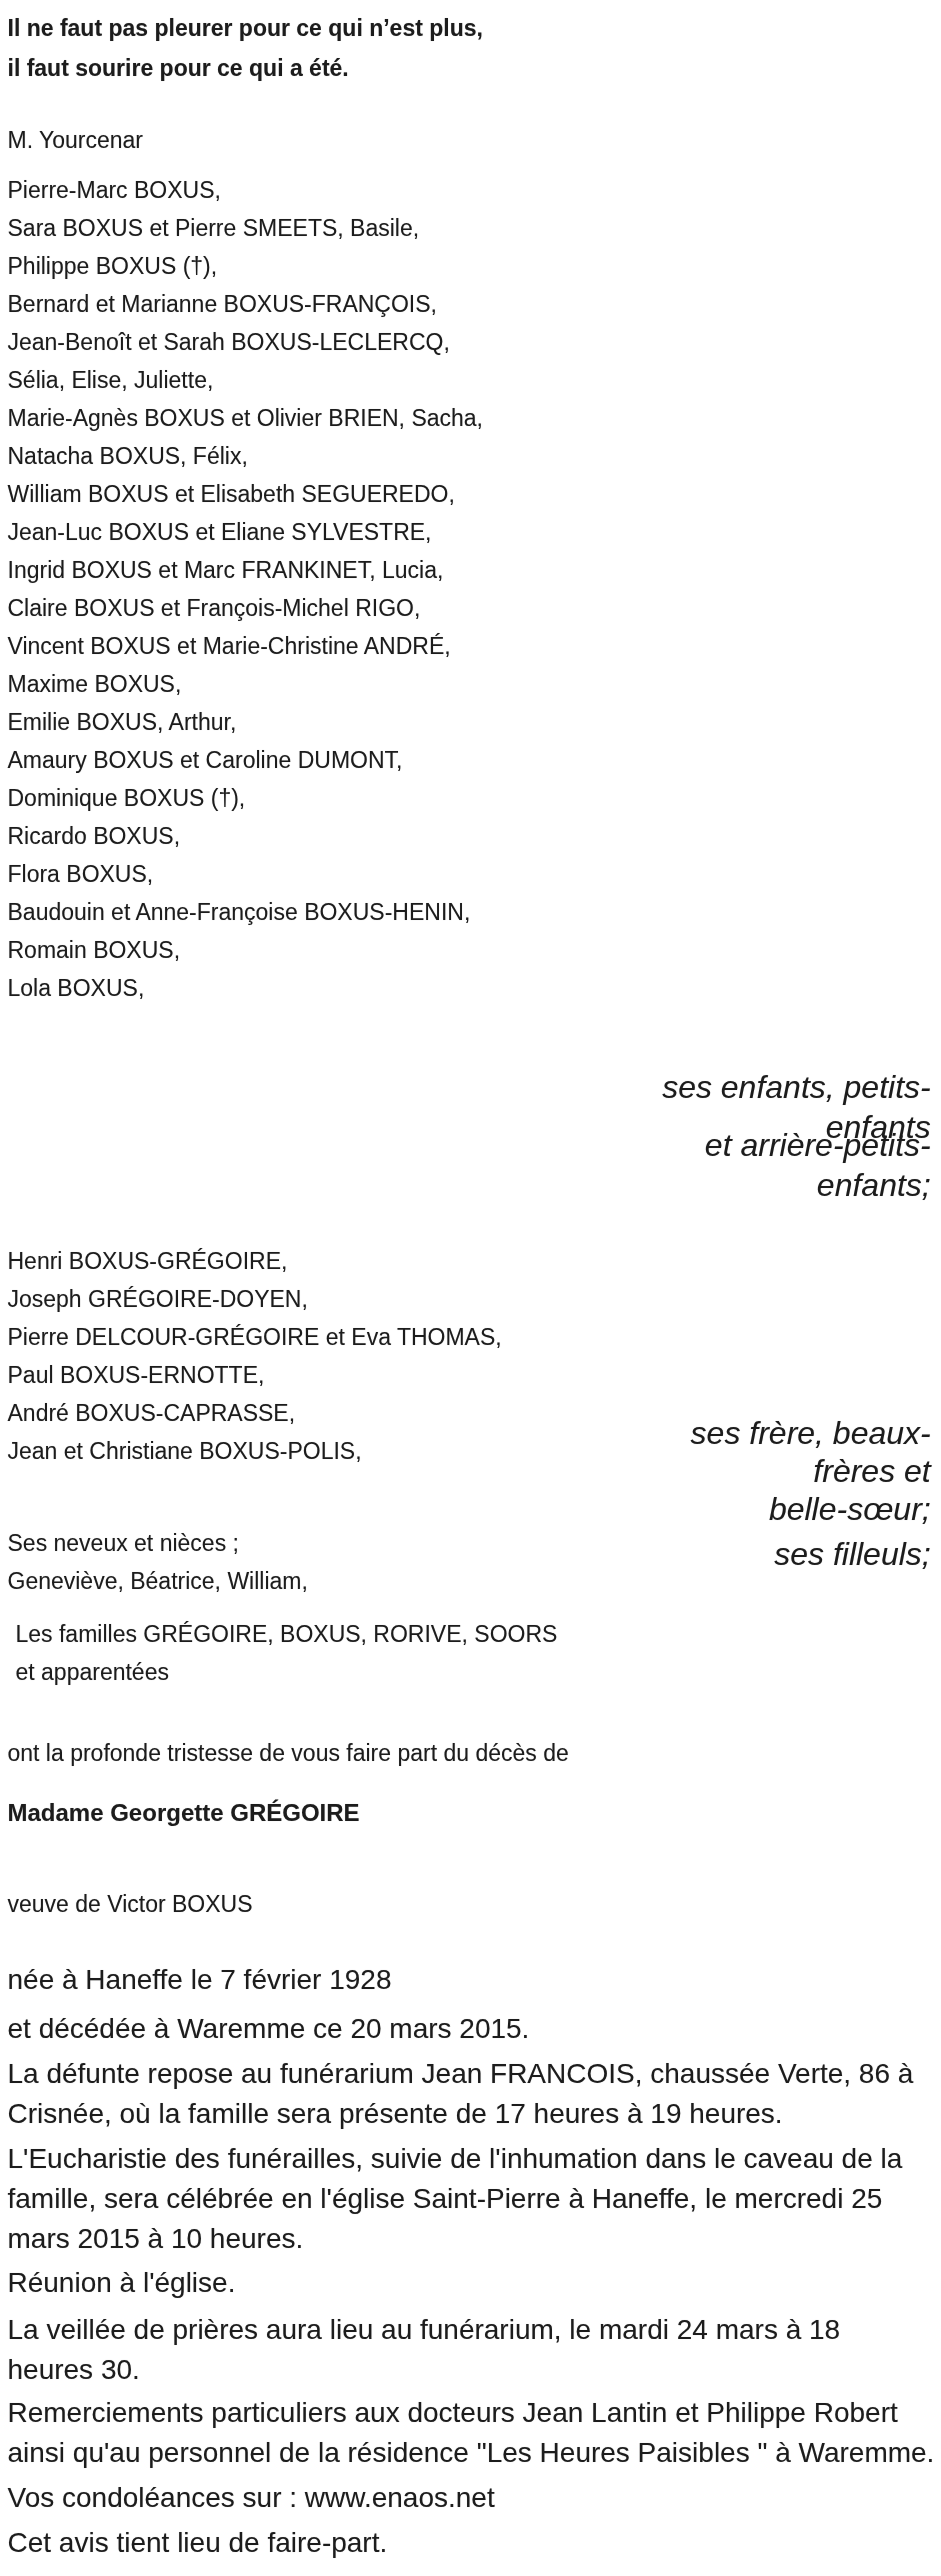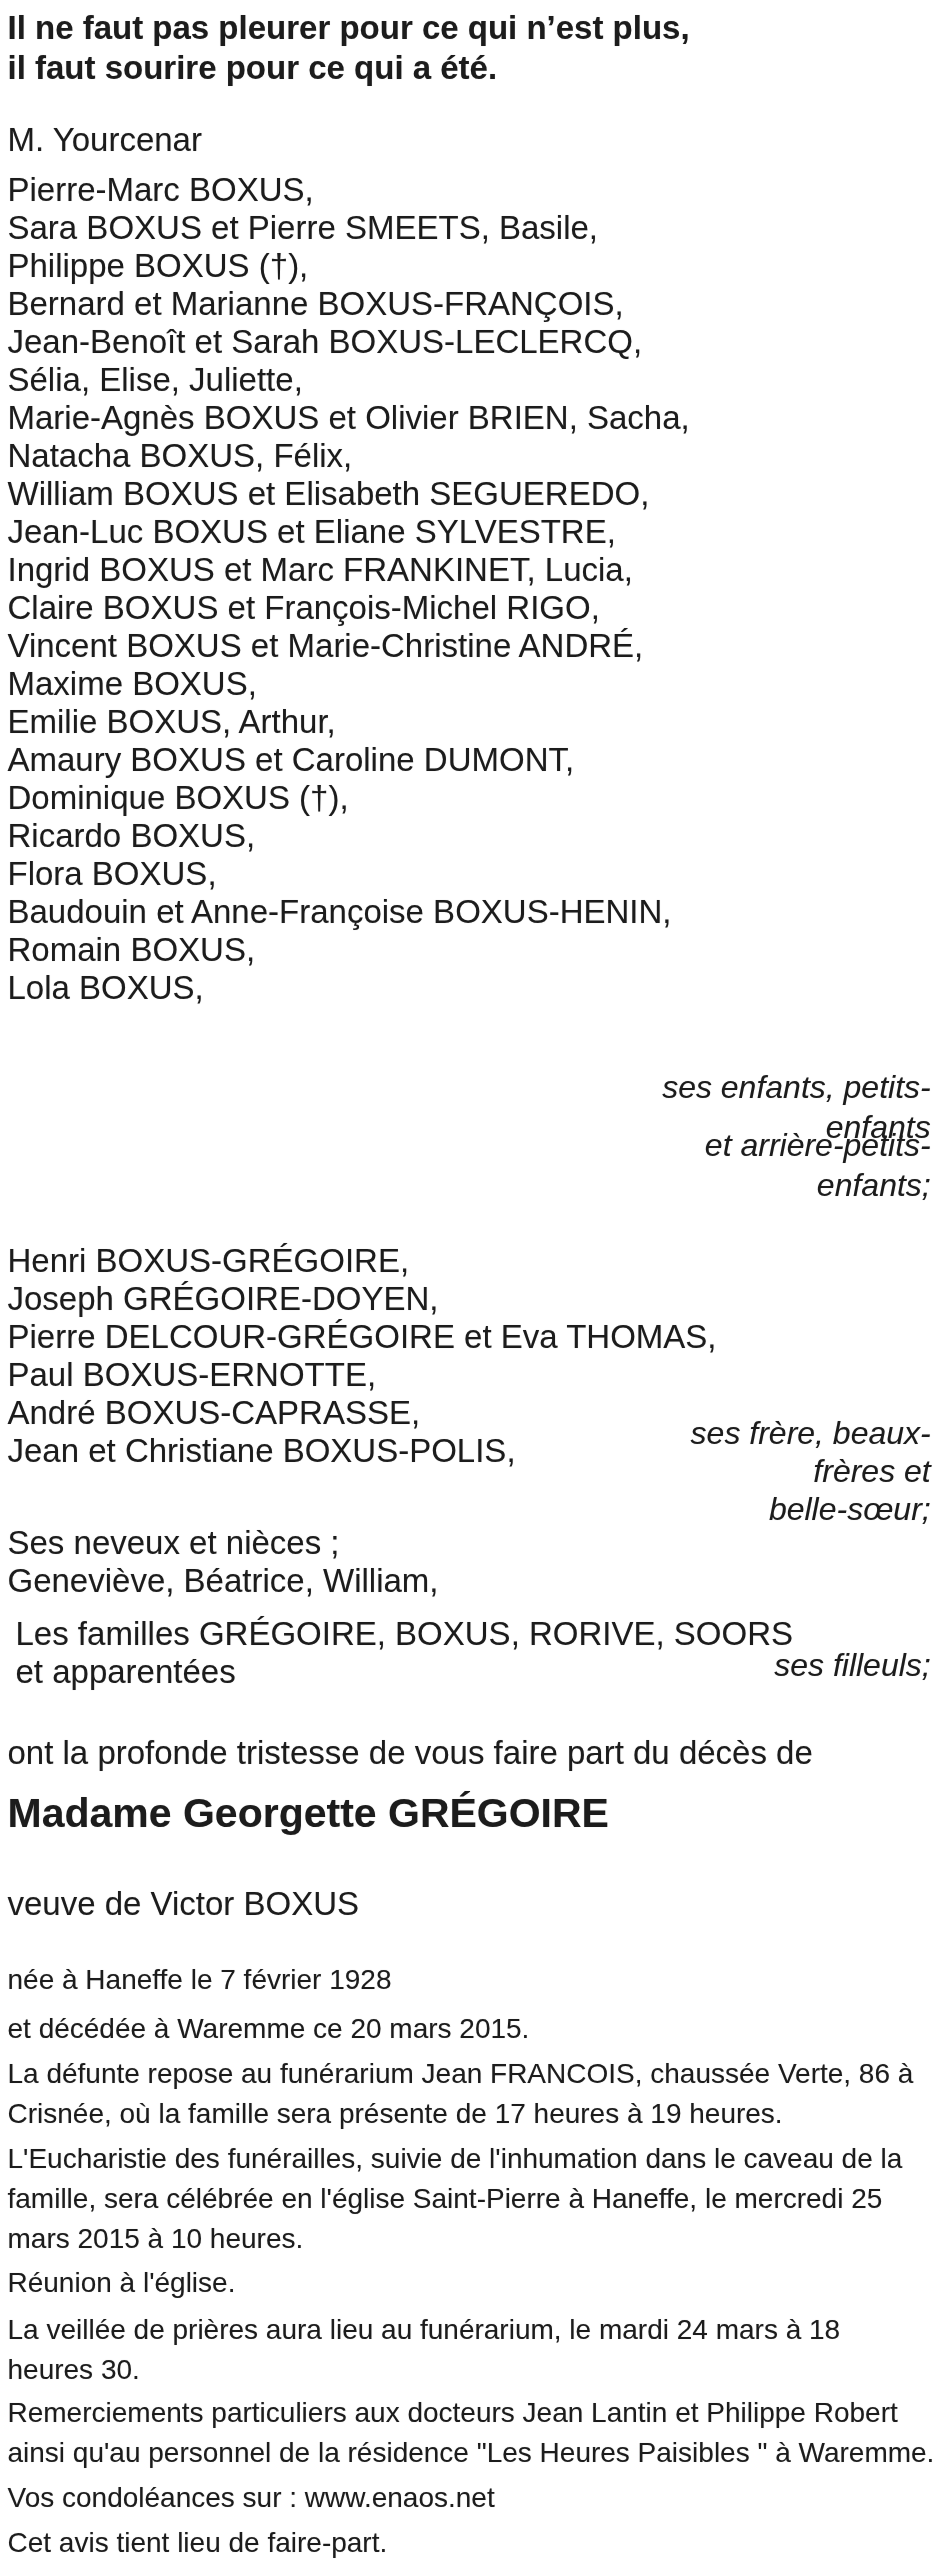--- a/index.html
+++ b/index.html
@@ -5,27 +5,27 @@
   html,body{margin:0;padding:0;background:#ffffff;}
   .canvas{
     position:relative;
     width:942px;height:2576px;
     background:#ffffff;
     color:#1c1c1c;
     font-family:"Liberation Sans","DejaVu Sans",sans-serif;
     overflow:hidden;
     text-shadow:0 0 0.9px rgba(0,0,0,0.25);
   }
-  .blk{position:absolute;left:7.5px;font-size:33px;line-height:38px;white-space:nowrap;}
+  .blk{position:absolute;left:7.5px;font-size:23px;line-height:38px;white-space:nowrap;}
   .quote{font-weight:bold;line-height:40px;}
   .caption{
     position:absolute;right:11.3px;text-align:right;
     font-style:italic;font-size:32px;line-height:40px;white-space:nowrap;
   }
-  .deceased{font-size:41px;font-weight:bold;line-height:38px;}
+  .deceased{font-size:24px;font-weight:bold;line-height:38px;}
   .low{font-size:28px;line-height:40px;}
   .ln{white-space:nowrap;}
 </style>
 </head>
 <body>
 
 <div class="canvas">
 
   <div class="blk quote" style="top:7.5px;">
       <div class="ln">Il ne faut pas pleurer pour ce qui n’est plus,</div>
@@ -81,21 +81,21 @@
       <div class="ln">ses frère, beaux-</div>
       <div class="ln">frères et</div>
       <div class="ln">belle-sœur;</div>
     </div>
 
   <div class="blk" style="top:1524px;line-height:38px;">
       <div class="ln">Ses neveux et nièces ;</div>
       <div class="ln">Geneviève, Béatrice, William,</div>
     </div>
 
-  <div class="caption" style="top:1645px;">ses filleuls;</div>
+  <div class="caption" style="top:1534px;">ses filleuls;</div>
 
   <div class="blk" style="top:1615px;line-height:38px;margin-left:8px;">
       <div class="ln">Les familles GRÉGOIRE, BOXUS, RORIVE, SOORS</div>
       <div class="ln">et apparentées</div>
     </div>
 
   <div class="blk" style="top:1734px;">ont la profonde tristesse de vous faire part du décès de</div>
 
   <div class="blk deceased" style="top:1794px;">Madame Georgette GRÉGOIRE</div>
 

